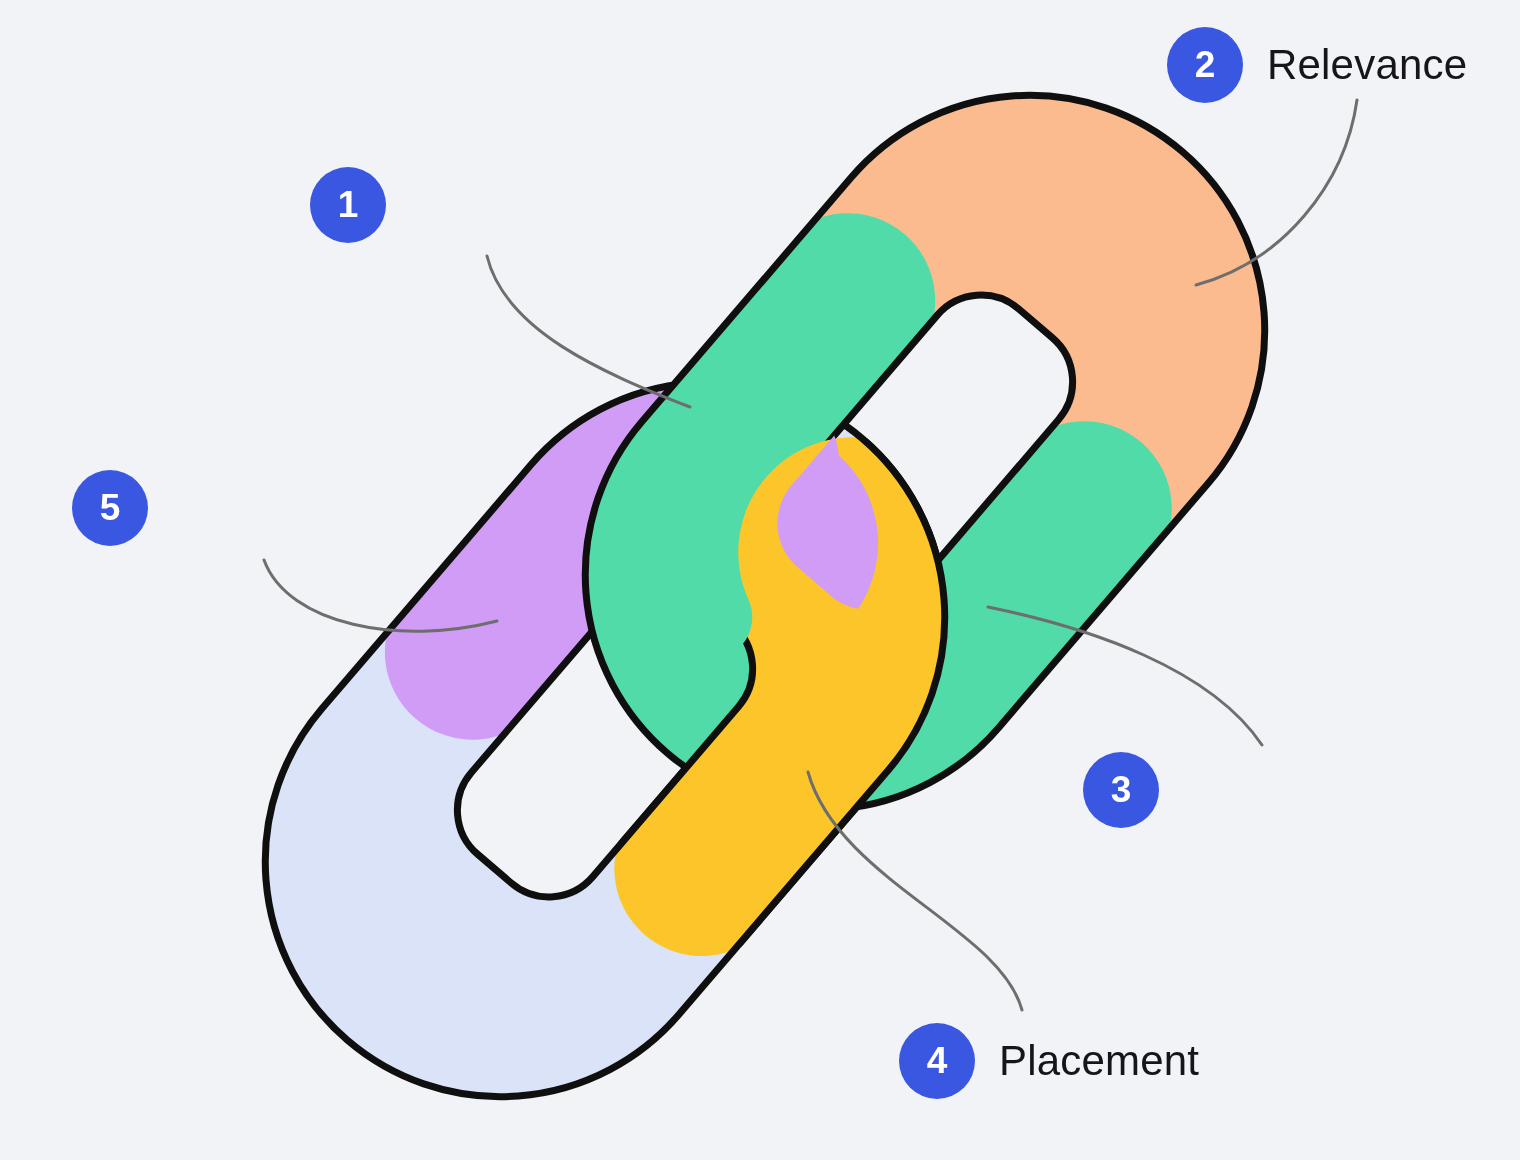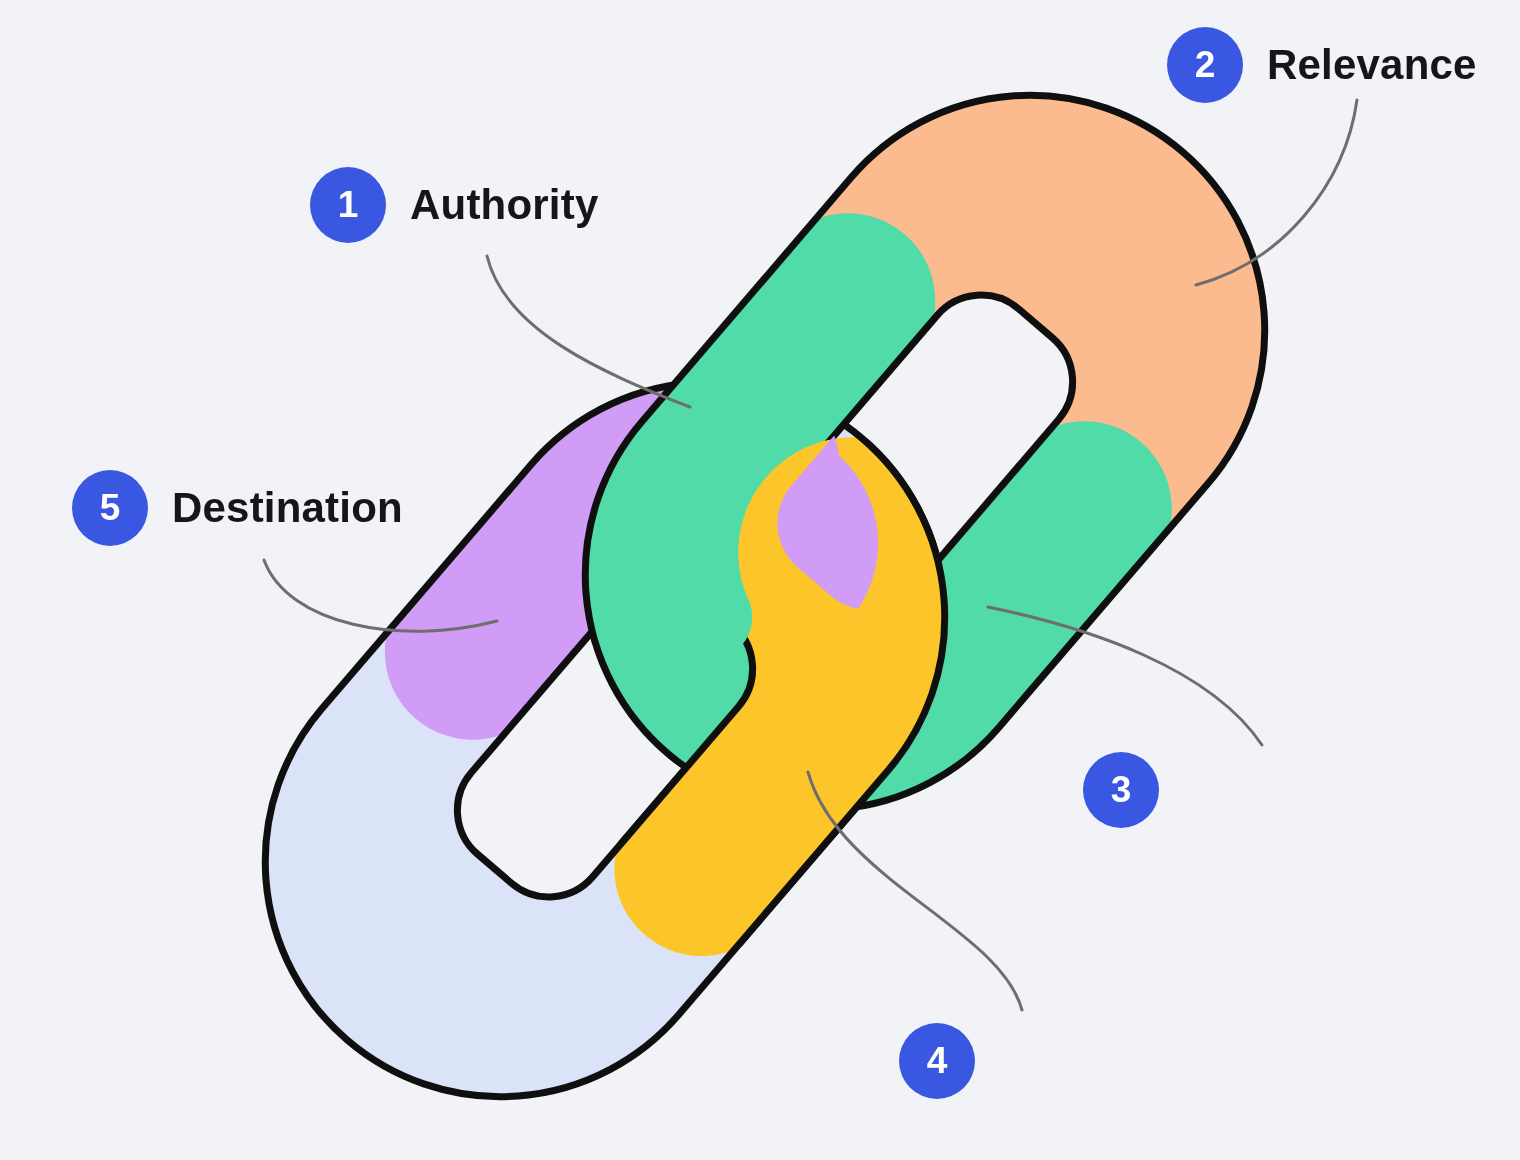--- a/index.html
+++ b/index.html
@@ -21,21 +21,21 @@
   }
   .badge{
     width:76px;height:76px;border-radius:50%;
     background:var(--badge-blue,#3a57e2);
     color:#ffffff;
     display:flex;align-items:center;justify-content:center;
     font-size:37px;font-weight:700;
     flex:0 0 auto;
   }
   .callout-label{
-    font-size:42px;font-weight:700;
+    font-size:42px;font-weight:400;
     color:var(--label-text,#15151a);
     letter-spacing:0.2px;
   }
   .c1{left:310px;top:167px;}
   .c2{left:1167px;top:27px;}
   .c3{left:1083px;top:752px;}
   .c4{left:899px;top:1023px;}
   .c5{left:72px;top:470px;}
 </style>
 </head>
@@ -104,42 +104,41 @@
       <path d="M 988 607 C 1090 628 1210 668 1262 745"></path>
       <path d="M 808 772 C 838 880 1000 928 1022 1010"></path>
       <path d="M 264 560 C 288 625 400 646 497 621"></path>
     </g>
   </svg>
 
   <div class="callout c1">
     <div class="badge">
         <span>1</span>
       </div>
-    <div class="callout-label">Authority</div>
   </div>
 
   <div class="callout c2">
     <div class="badge">
         <span>2</span>
       </div>
     <div class="callout-label">Relevance</div>
   </div>
 
   <div class="callout c3">
     <div class="badge">
         <span>3</span>
       </div>
   </div>
 
   <div class="callout c4">
     <div class="badge">
         <span>4</span>
       </div>
+    <div class="callout-label">Placement</div>
   </div>
 
   <div class="callout c5">
     <div class="badge">
         <span>5</span>
       </div>
-    <div class="callout-label">Destination</div>
   </div>
 
 </div>
 
 </body></html>

